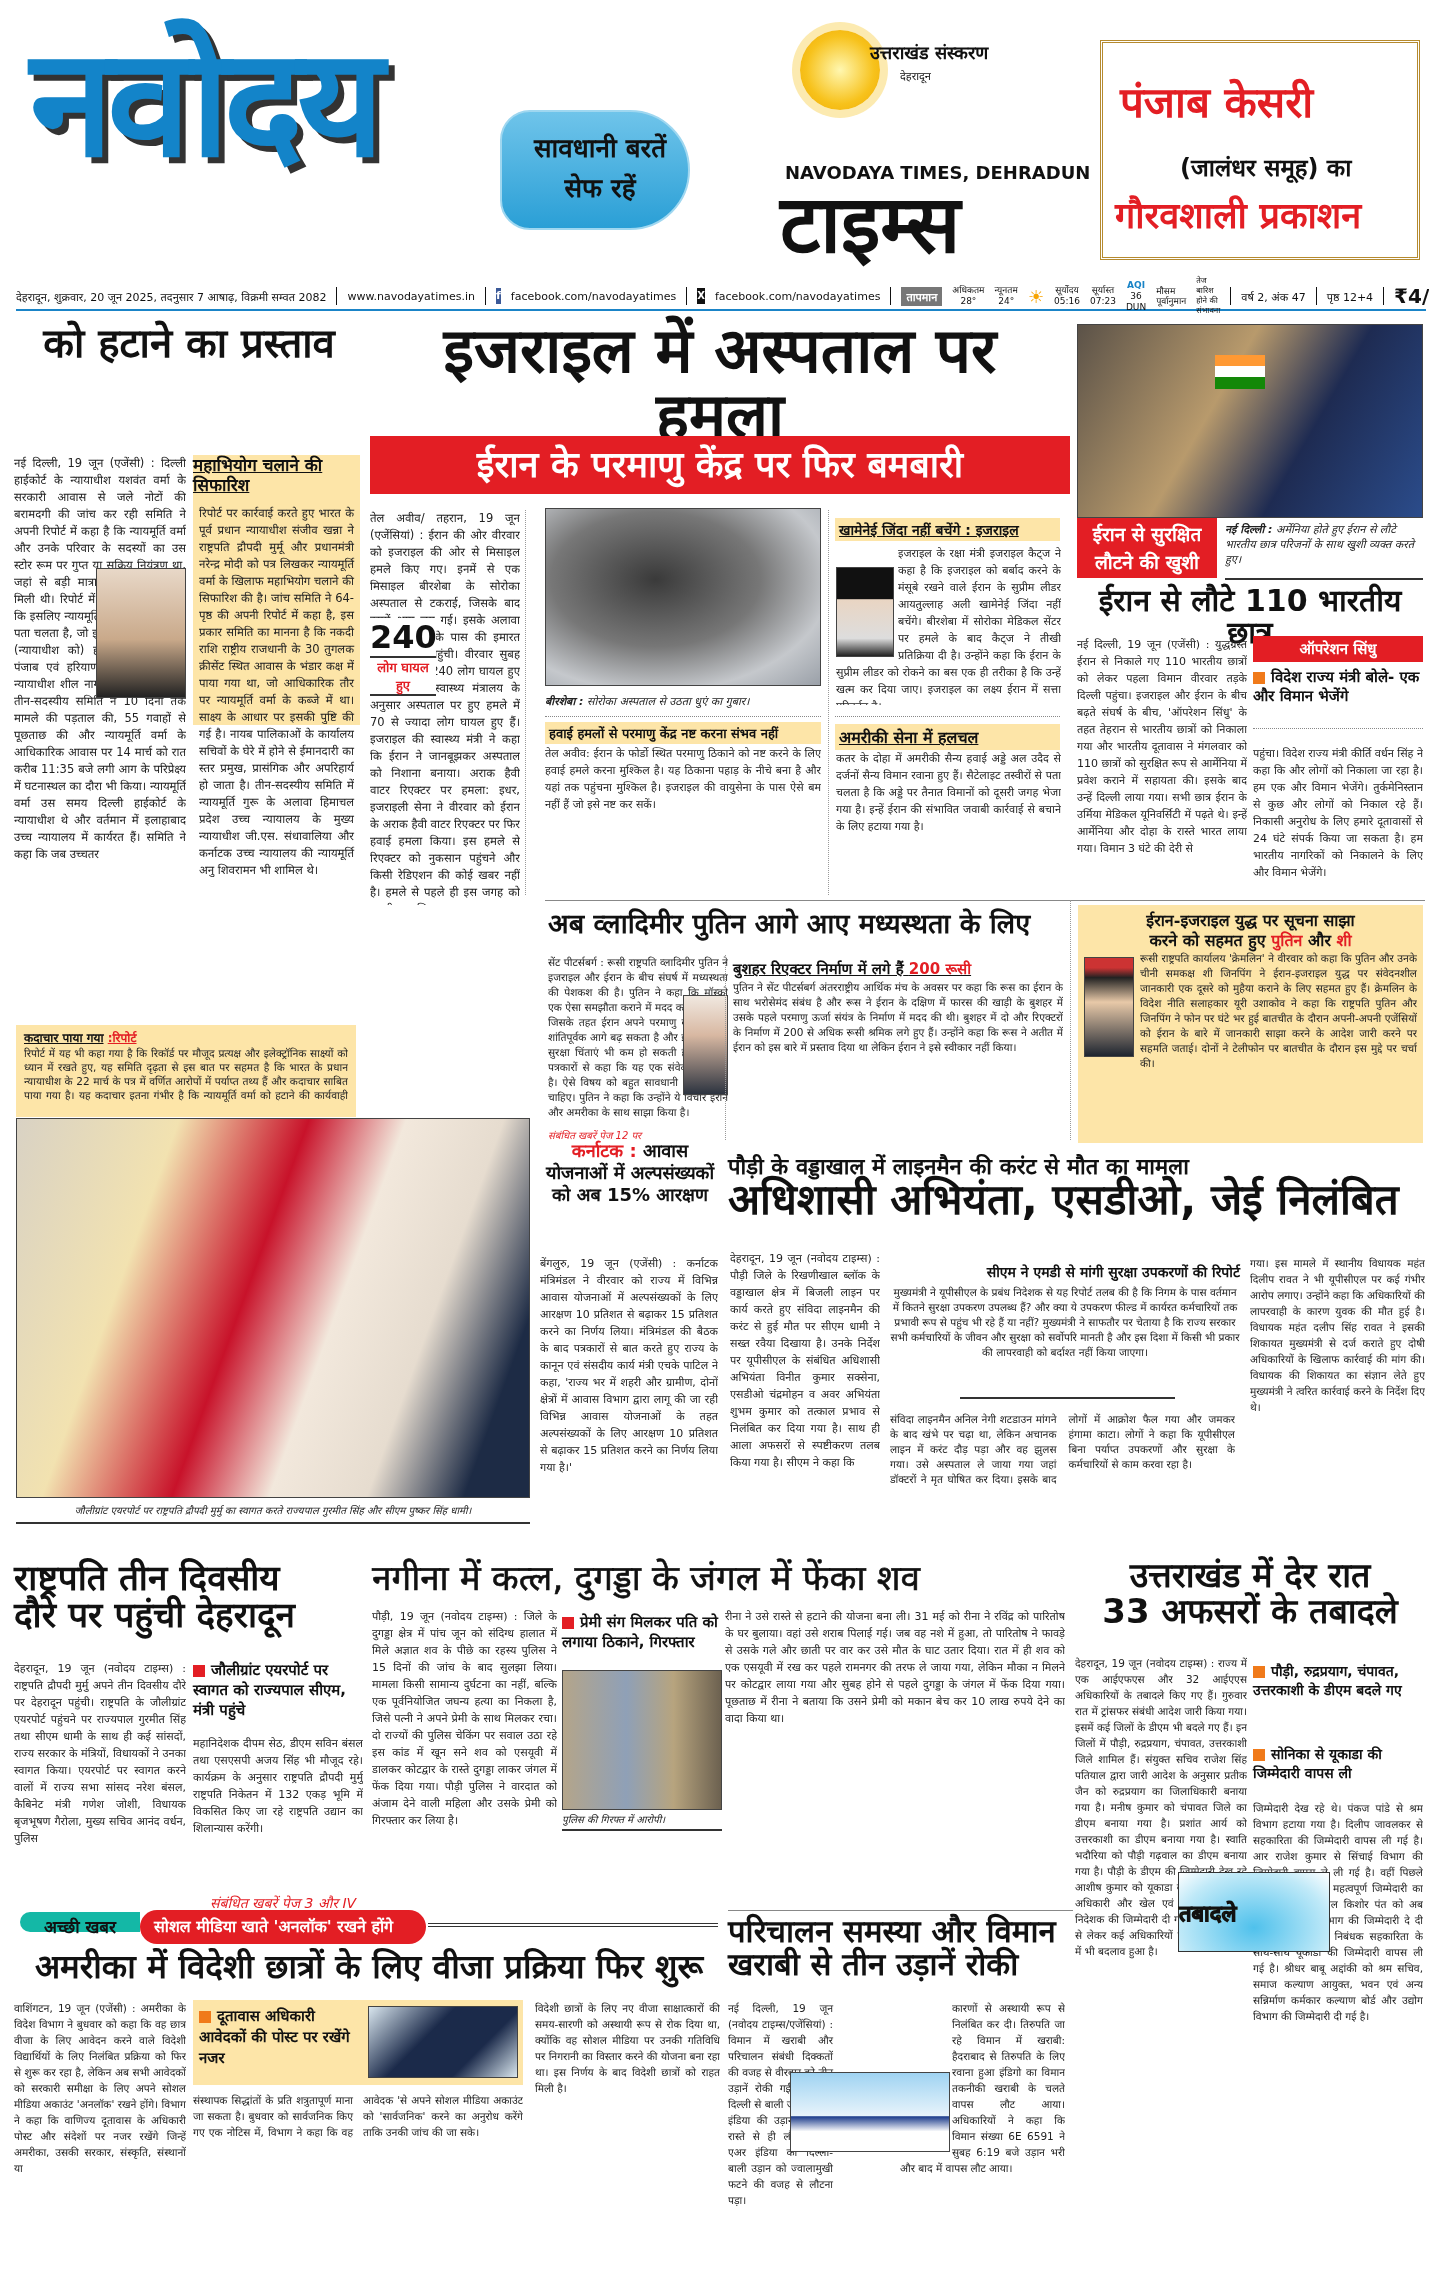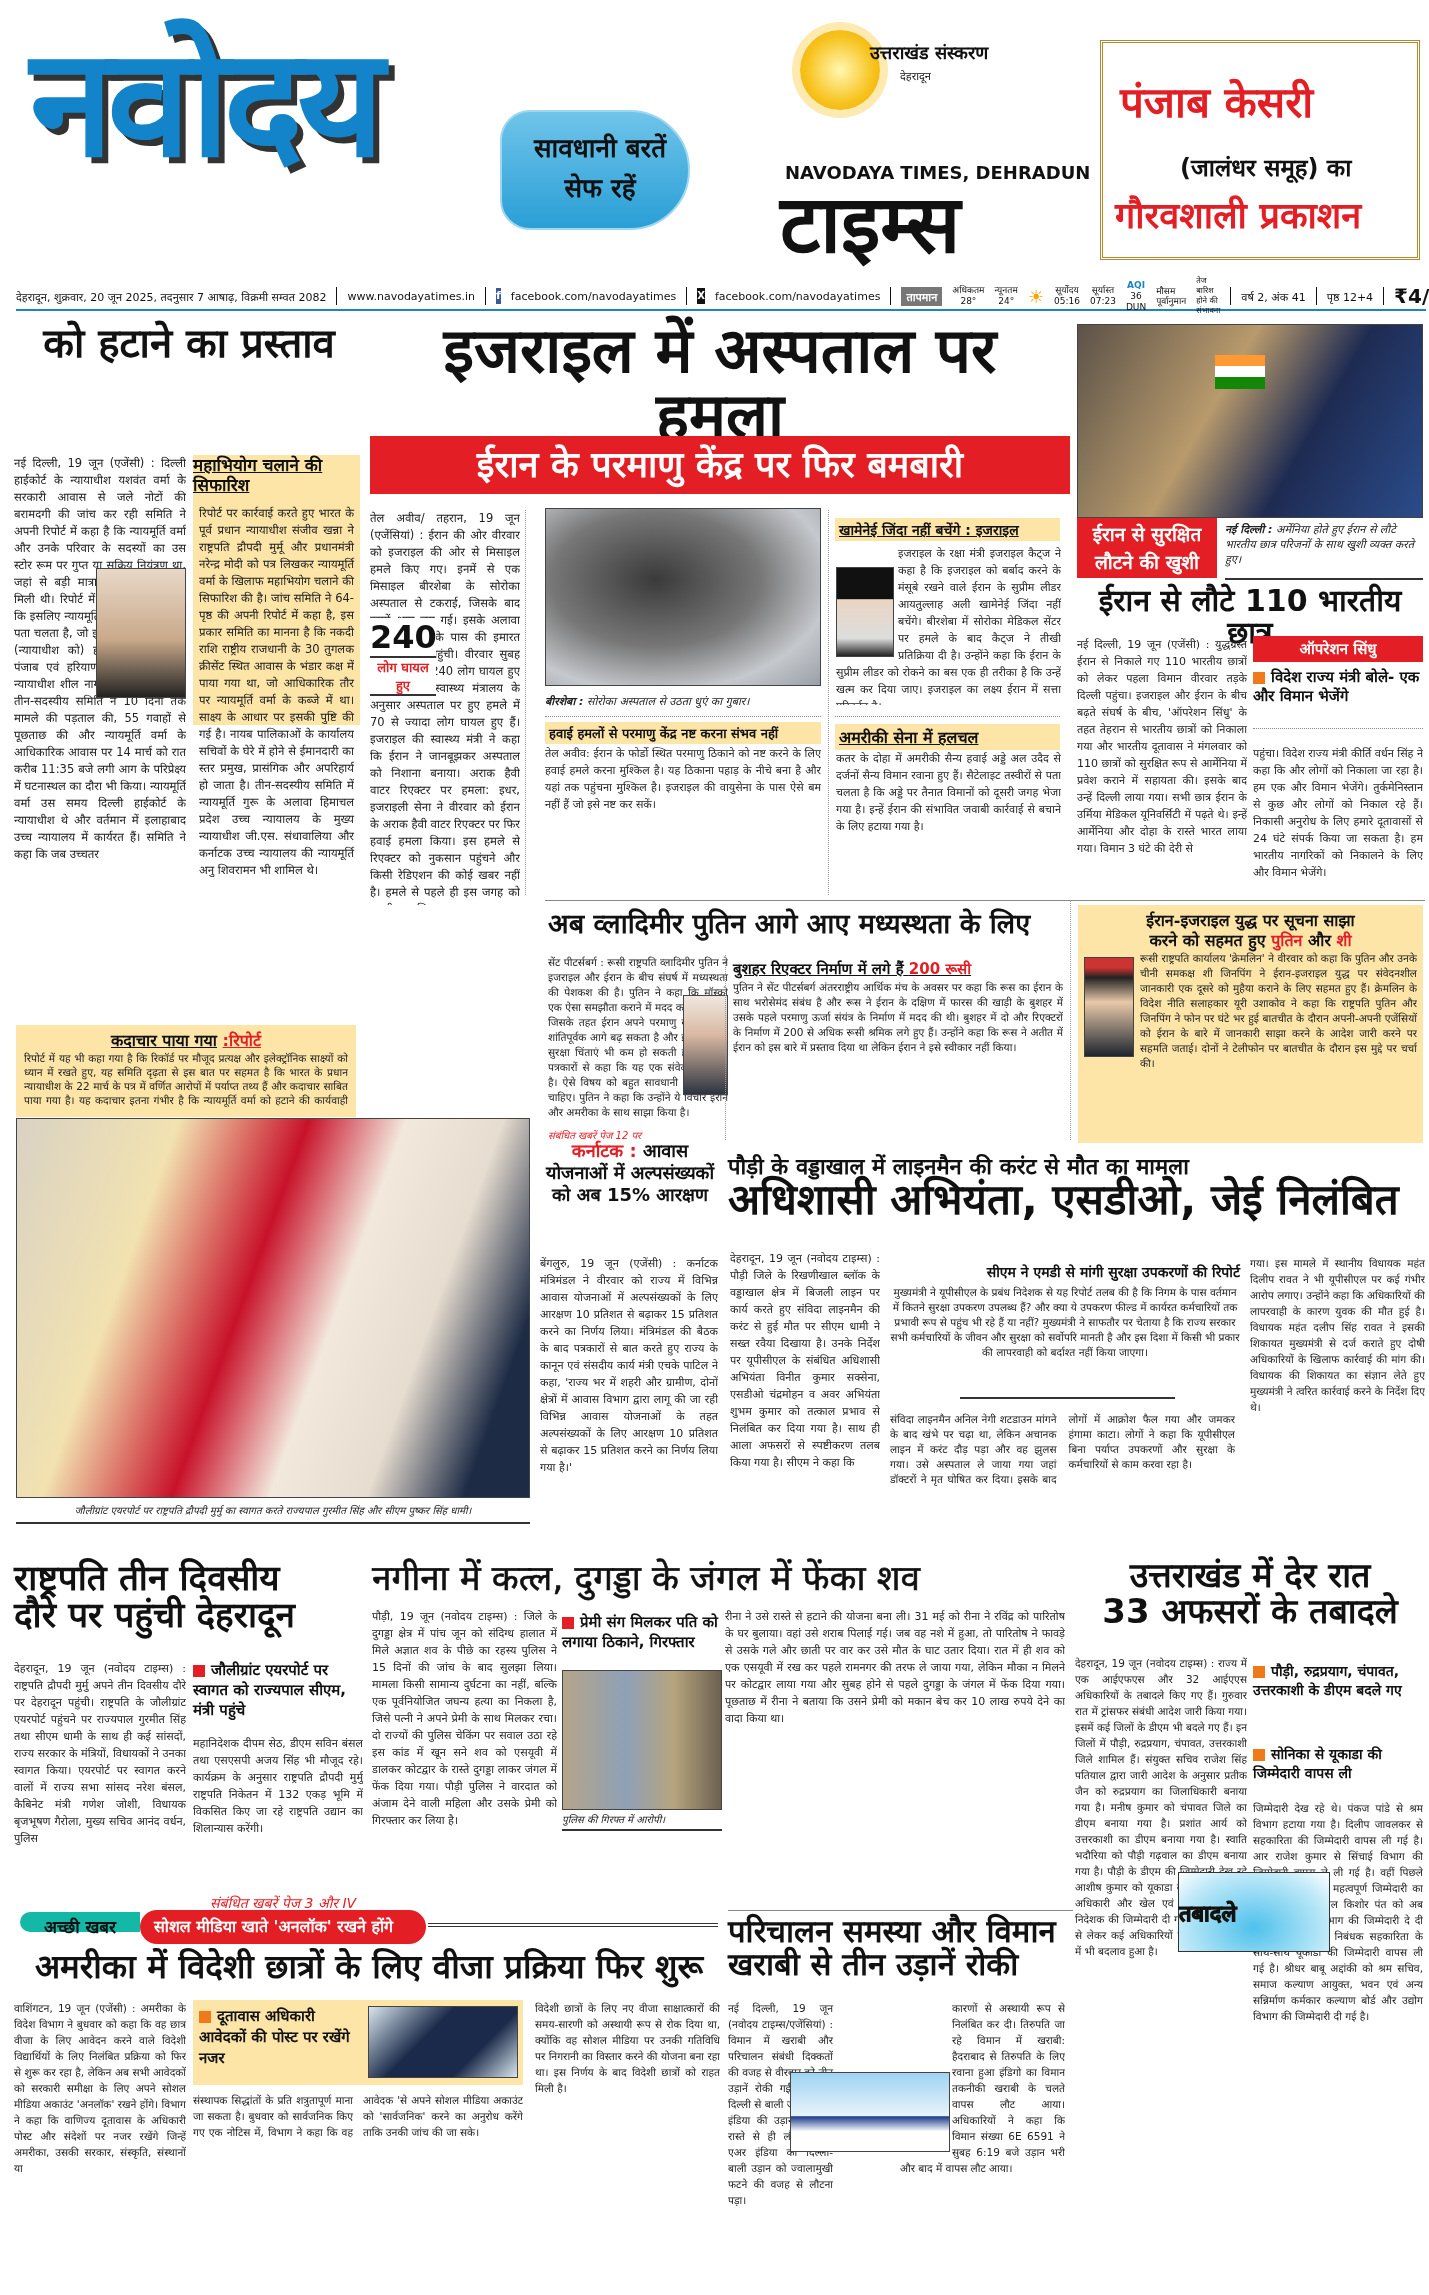--- a/index.html
+++ b/index.html
@@ -87,38 +87,38 @@
       <span>07:23</span>
     </span>
   <span class="wx">
       <span style="color:#1a84c7;font-weight:bold">AQI</span>
       <span>36</span>
       <span>DUN</span>
     </span>
   <span style="font-size:9px;width:40px;white-space:normal;line-height:10px">मौसम पूर्वानुमान</span>
   <span style="font-size:8px;width:60px;white-space:normal;line-height:10px">तेज बारिश होने की संभावना</span>
   <span class="sep"></span>
-  <span>वर्ष 2, अंक 41</span>
+  <span>वर्ष 2, अंक 47</span>
   <span class="sep"></span>
   <span>पृष्ठ 12+4</span>
   <span class="sep"></span>
   <span class="price">₹4/-</span>
 </div>
 
 <div class="abs" style="left:14px;top:322px;width:350px">
   <div class="h-huge" style="font-size:40px;text-align:center">को हटाने का प्रस्ताव</div>
 </div>
 <div class="abs body" style="left:14px;top:455px;width:172px;height:540px;overflow:hidden">नई दिल्ली, 19 जून (एजेंसी) : दिल्ली हाईकोर्ट के न्यायाधीश यशवंत वर्मा के सरकारी आवास से जले नोटों की बरामदगी की जांच कर रही समिति ने अपनी रिपोर्ट में कहा है कि न्यायमूर्ति वर्मा और उनके परिवार के सदस्यों का उस स्टोर रूम पर गुप्त या सक्रिय नियंत्रण था, जहां से बड़ी मात्रा में अधजली नकदी मिली थी। रिपोर्ट में यह भी कहा गया है कि इसलिए न्यायमूर्ति वर्मा के कदाचार का पता चलता है, जो इतना गंभीर है कि उन्हें (न्यायाधीश को) हटाया जाना चाहिए। पंजाब एवं हरियाणा हाईकोर्ट के मुख्य न्यायाधीश शील नागू की अध्यक्षता वाली तीन-सदस्यीय समिति ने 10 दिनों तक मामले की पड़ताल की, 55 गवाहों से पूछताछ की और न्यायमूर्ति वर्मा के आधिकारिक आवास पर 14 मार्च को रात करीब 11:35 बजे लगी आग के परिप्रेक्ष्य में घटनास्थल का दौरा भी किया। न्यायमूर्ति वर्मा उस समय दिल्ली हाईकोर्ट के न्यायाधीश थे और वर्तमान में इलाहाबाद उच्च न्यायालय में कार्यरत हैं। समिति ने कहा कि जब उच्चतर</div>
 <div class="abs photo" style="left:96px;top:568px;width:90px;height:130px;background:linear-gradient(180deg,#e8d8c8,#c9a98a 55%,#222)"></div>
 <div class="abs yellow" style="left:193px;top:455px;width:167px;height:270px;padding:0">
   <div class="ul" style="font-size:17px;font-weight:bold;line-height:20px">महाभियोग चलाने की सिफारिश</div>
 </div>
 <div class="abs body" style="left:193px;top:505px;width:167px;height:490px;overflow:hidden;padding:0 6px">रिपोर्ट पर कार्रवाई करते हुए भारत के पूर्व प्रधान न्यायाधीश संजीव खन्ना ने राष्ट्रपति द्रौपदी मुर्मू और प्रधानमंत्री नरेन्द्र मोदी को पत्र लिखकर न्यायमूर्ति वर्मा के खिलाफ महाभियोग चलाने की सिफारिश की है। जांच समिति ने 64-पृष्ठ की अपनी रिपोर्ट में कहा है, इस प्रकार समिति का मानना है कि नकदी राशि राष्ट्रीय राजधानी के 30 तुगलक क्रीसेंट स्थित आवास के भंडार कक्ष में पाया गया था, जो आधिकारिक तौर पर न्यायमूर्ति वर्मा के कब्जे में था। साक्ष्य के आधार पर इसकी पुष्टि की गई है। नायब पालिकाओं के कार्यालय सचिवों के घेरे में होने से ईमानदारी का स्तर प्रमुख, प्रासंगिक और अपरिहार्य हो जाता है। तीन-सदस्यीय समिति में न्यायमूर्ति गुरू के अलावा हिमाचल प्रदेश उच्च न्यायालय के मुख्य न्यायाधीश जी.एस. संधावालिया और कर्नाटक उच्च न्यायालय की न्यायमूर्ति अनु शिवरामन भी शामिल थे।</div>
 <div class="abs yellow" style="left:16px;top:1025px;width:340px;height:92px;padding:4px 8px">
-  <div style="text-align:center;font-size:16px;font-weight:bold">
+  <div style="text-align:left;font-size:12px;font-weight:bold">
     <span class="ul">कदाचार पाया गया</span> <span class="red ul">:रिपोर्ट</span>
   </div>
   <div class="body" style="font-size:10.5px;line-height:14px;height:56px;overflow:hidden">रिपोर्ट में यह भी कहा गया है कि रिकॉर्ड पर मौजूद प्रत्यक्ष और इलेक्ट्रॉनिक साक्ष्यों को ध्यान में रखते हुए, यह समिति दृढ़ता से इस बात पर सहमत है कि भारत के प्रधान न्यायाधीश के 22 मार्च के पत्र में वर्णित आरोपों में पर्याप्त तथ्य हैं और कदाचार साबित पाया गया है। यह कदाचार इतना गंभीर है कि न्यायमूर्ति वर्मा को हटाने की कार्यवाही शुरू करने की आवश्यकता है।</div>
 </div>
 
 <div class="abs h-huge" style="left:370px;top:318px;width:700px;font-size:62px;text-align:center">इजराइल में अस्पताल पर हमला</div>
 <div class="abs redbar" style="left:370px;top:436px;width:700px;height:58px;font-size:36px;text-align:center;line-height:58px">ईरान के परमाणु केंद्र पर फिर बमबारी</div>
 
 <div class="abs body" style="left:370px;top:510px;width:150px;height:395px;overflow:hidden">तेल अवीव/ तहरान, 19 जून (एजेंसियां) : ईरान की ओर वीरवार को इजराइल की ओर से मिसाइल हमले किए गए। इनमें से एक मिसाइल बीरशेबा के सोरोका अस्पताल से टकराई, जिसके बाद इसमें आग लग गई। इसके अलावा स्टॉकएक्सचेंज के पास की इमारत को भी क्षति पहुंची। वीरवार सुबह हुए इन हमलों 240 लोग घायल हुए हैं। इजराइली स्वास्थ्य मंत्रालय के अनुसार अस्पताल पर हुए हमले में 70 से ज्यादा लोग घायल हुए हैं। इजराइल की स्वास्थ्य मंत्री ने कहा कि ईरान ने जानबूझकर अस्पताल को निशाना बनाया। अराक हैवी वाटर रिएक्टर पर हमला: इधर, इजराइली सेना ने वीरवार को ईरान के अराक हैवी वाटर रिएक्टर पर फिर हवाई हमला किया। इस हमले से रिएक्टर को नुकसान पहुंचने और किसी रेडिएशन की कोई खबर नहीं है। हमले से पहले ही इस जगह को खाली करा लिया गया था।</div>
 <div class="abs" style="left:370px;top:618px;width:66px;text-align:center;background:#fff">

